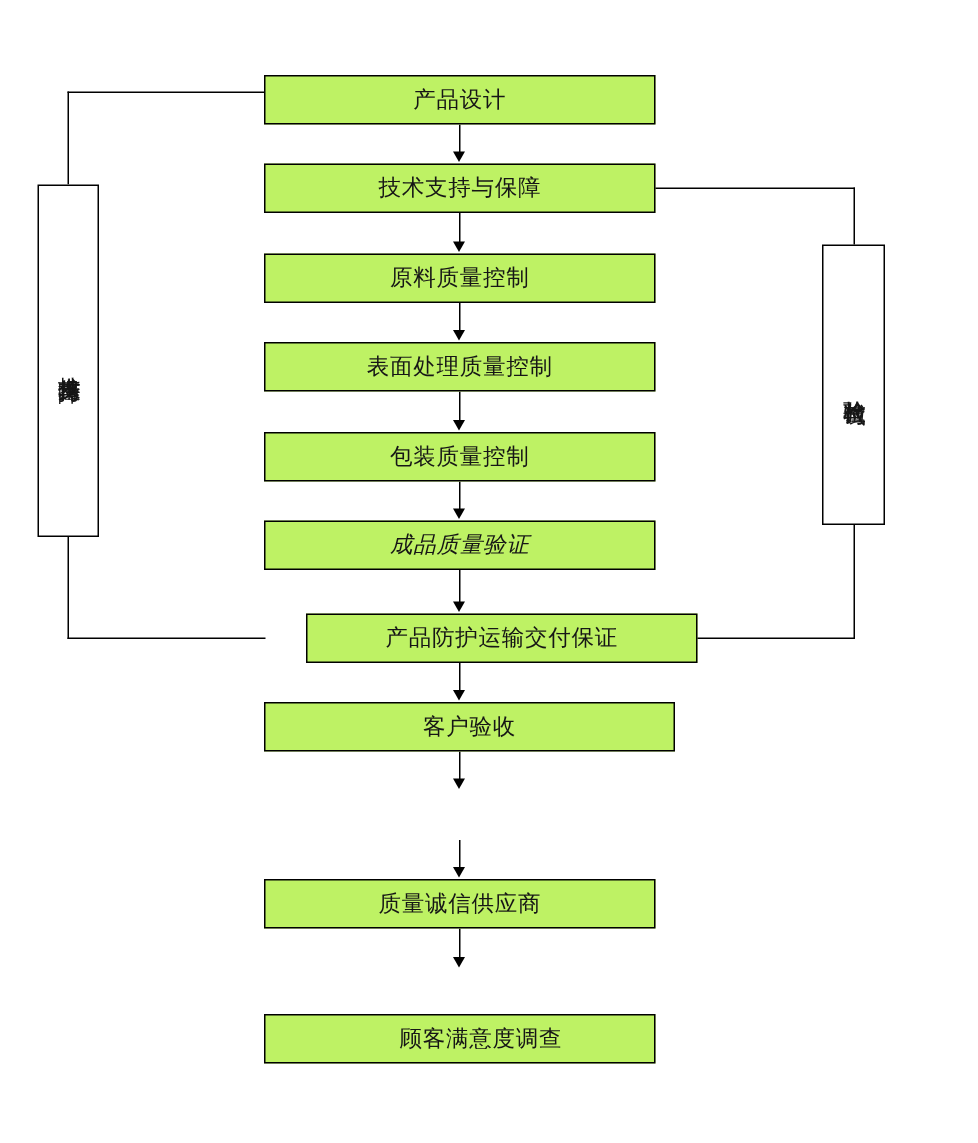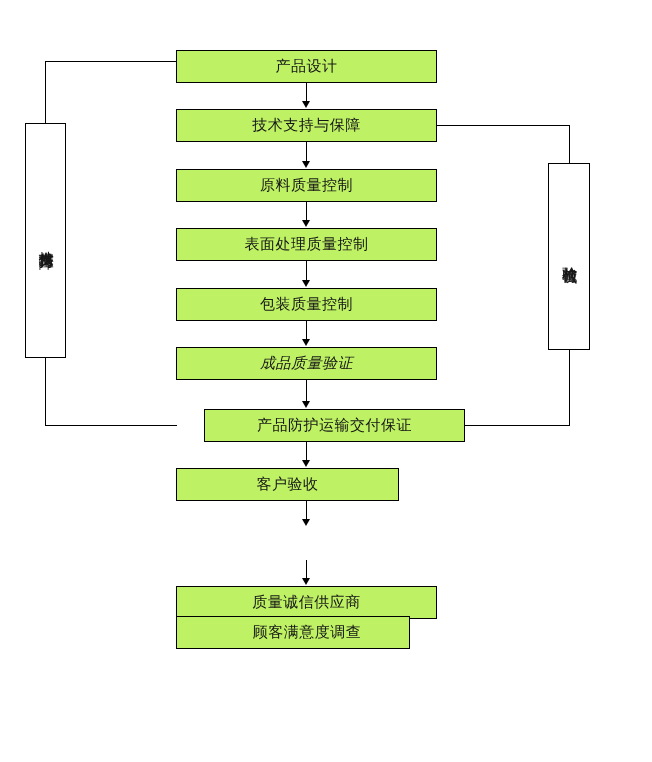--- a/index.html
+++ b/index.html
@@ -144,30 +144,30 @@
   </div>
 
   <div class="node" style="left:176px; top:347px; width:261px; height:33px;font-style:italic;">
     <span class="node-label">成品质量验证</span>
   </div>
 
   <div class="node" style="left:176px; top:409px; width:261px; height:33px;margin-left:28px;">
     <span class="node-label">产品防护运输交付保证</span>
   </div>
 
-  <div class="node" style="left:176px; top:468px; width:223px; height:33px;">
+  <div class="node" style="left:176px; top:468px; width:274px; height:33px;">
     <span class="node-label">客户验收</span>
   </div>
 
 
   <div class="node" style="left:176px; top:586px; width:261px; height:33px;">
     <span class="node-label">质量诚信供应商</span>
   </div>
 
-  <div class="node" style="left:176px; top:616px; width:234px; height:33px;padding-left:28px;">
+  <div class="node" style="left:176px; top:676px; width:261px; height:33px;padding-left:28px;">
     <span class="node-label">顾客满意度调查</span>
   </div>
 
   <div class="side-node" style="left:25px; top:123px; width:41px; height:235px;">
     <span class="node-label">技术支持与保障</span>
   </div>
 
   <div class="side-node" style="left:548px; top:163px; width:42px; height:187px;">
     <span class="node-label">检验与试验</span>
   </div>

